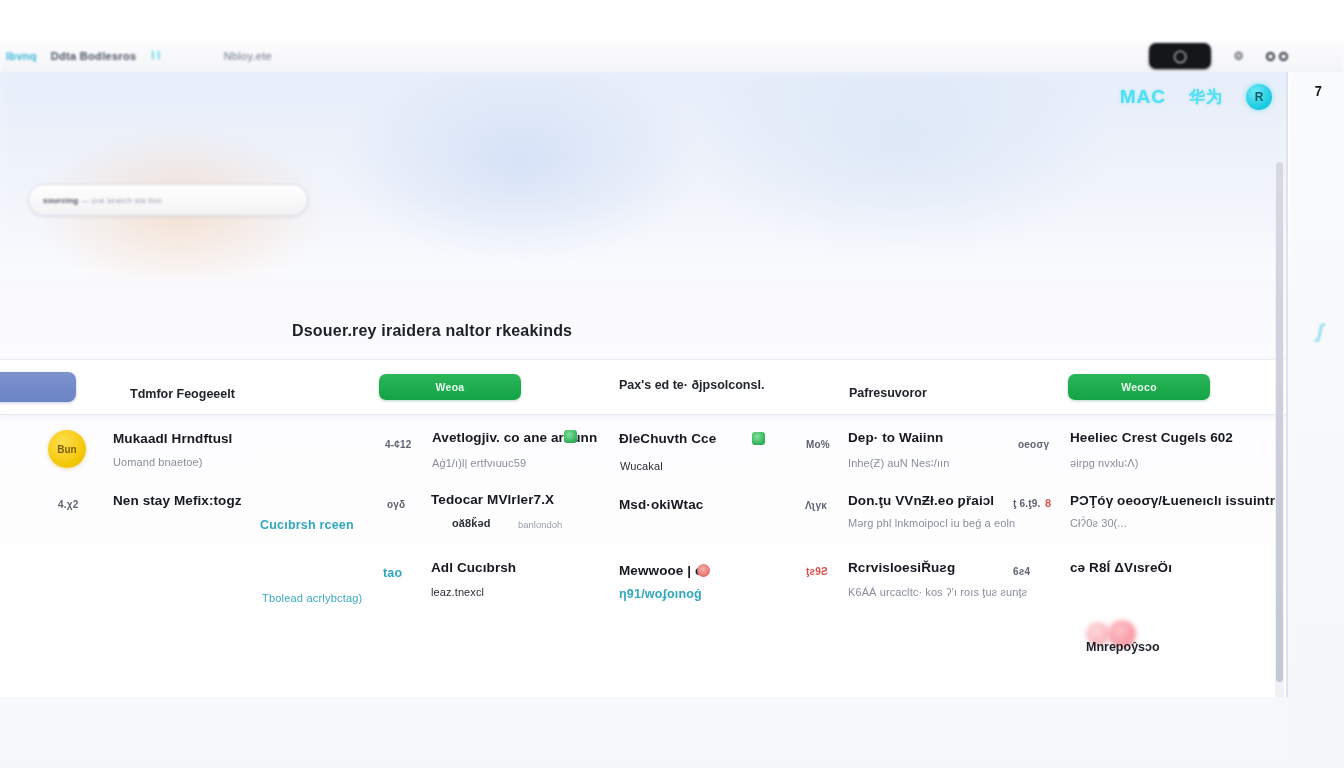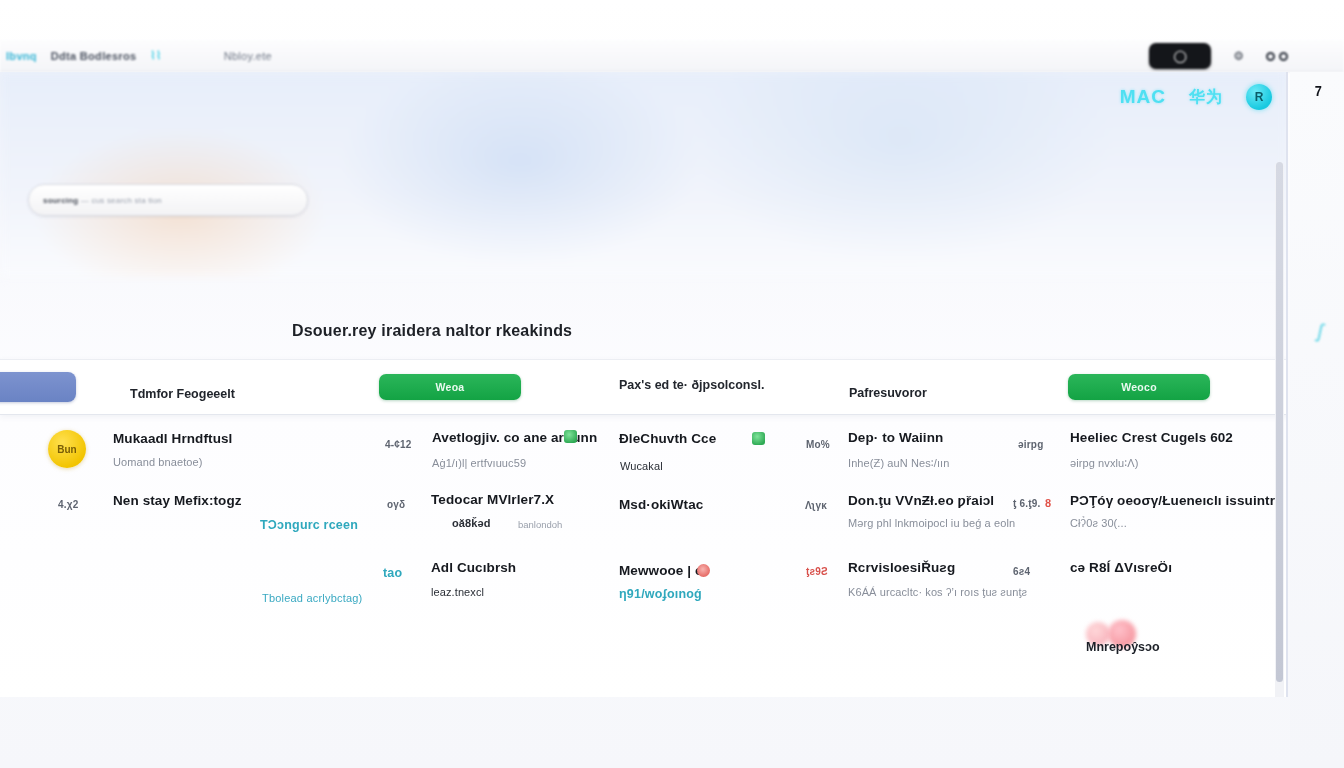--- a/index.html
+++ b/index.html
@@ -329,30 +329,30 @@
 
         <div class="cell c-title blur-xs" style="left:619px; top:16px; font-weight:600;">ÐleChuvth Cce</div>
         <div class="mini-ico green" style="left:752px; top:17px;"></div>
         <div class="cell c-sub blur-xs dark" style="left:620px; top:45px;">Wucakal</div>
 
         <div class="cell c-num blur-xs" style="left:806px; top:24px;">Mo%</div>
 
         <div class="cell c-title blur-xs" style="left:848px; top:15px;">Dep· to Waiinn</div>
         <div class="cell c-sub blur-xs" style="left:848px; top:42px;">Inhe(Ƶ) auN Nes∶/ıın</div>
 
-        <div class="cell c-num blur-xs" style="left:1018px; top:24px;">ǝirpg</div>
+        <div class="cell c-num blur-xs" style="left:1018px; top:24px;">oeoσγ</div>
 
         <div class="cell c-title blur-xs" style="left:1070px; top:15px;">Heeliec Crest Cugels 602</div>
         <div class="cell c-sub blur-xs" style="left:1070px; top:42px;">ǝirpg nvxlu∶Λ)</div>
       </div>
 
       <div class="row">
         <div class="cell c-num blur-xs" style="left:58px; top:17px;">4.χ2</div>
         <div class="cell c-title blur-xs" style="left:113px; top:11px;">Nen stay Mefix:togz</div>
-        <div class="cell c-link blur-xs" style="left:260px; top:36px;">TƆɔngurc rceen</div>
+        <div class="cell c-link blur-xs" style="left:260px; top:36px;">Cucıbrsh rceen</div>
 
         <div class="cell c-num blur-xs" style="left:387px; top:17px;">oγδ</div>
 
         <div class="cell c-title blur-xs" style="left:431px; top:10px;">Tedocar MVlrler7.Χ</div>
         <div class="cell c-sub blur-xs dark" style="left:444px; top:35px; font-weight:600;margin-left:8px;">oă8ǩǝd</div>
         <div class="cell c-tiny blur-xs" style="left:518px; top:37px;">banlondoh</div>
 
         <div class="cell c-title blur-xs" style="left:619px; top:15px; font-weight:600;">Msd·okiWtac</div>
 
         <div class="cell c-num blur-xs" style="left:805px; top:18px;">Λʅγκ</div>

